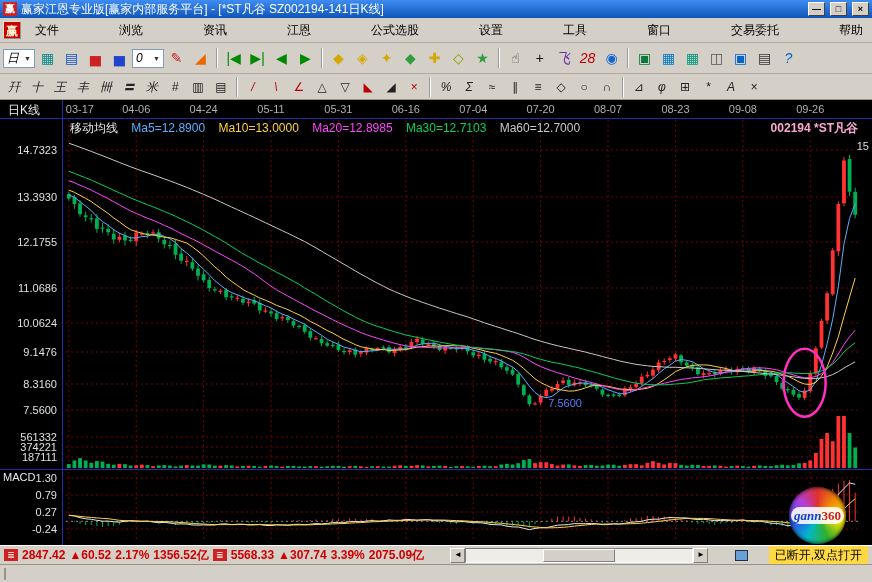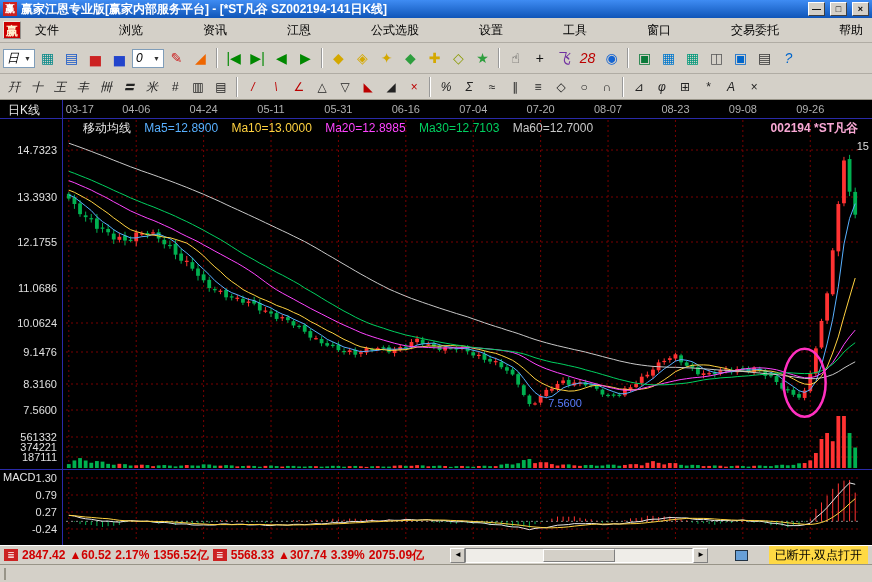--- a/index.html
+++ b/index.html
@@ -7,21 +7,21 @@
   body{width:872px;height:582px;overflow:hidden;background:#d4d0c8;
        font-family:"Liberation Sans","DejaVu Sans",sans-serif;}
   .window{position:relative;width:872px;height:582px;background:#d4d0c8;}
   .chrome{height:100px;overflow:hidden;}
 
   
   .titlebar{height:18px;background:linear-gradient(to bottom,#3f8cf3,#0f55b8);
             display:flex;align-items:center;padding:0 3px;gap:4px;}
   .app-icon{width:14px;height:14px;background:#cc2222;color:#fff;font-size:10px;
             line-height:14px;text-align:center;font-weight:bold;flex:0 0 auto;}
-  .title-text{color:#fff;font-size:12px;font-weight:bold;flex:1;white-space:nowrap;overflow:hidden;}
+  .title-text{color:#fff;font-size:12px;font-weight:normal;flex:1;white-space:nowrap;overflow:hidden;}
   .win-btn{width:17px;height:14px;background:#d4d0c8;border:1px solid;
            border-color:#ffffff #404040 #404040 #ffffff;font-size:9px;line-height:11px;
            text-align:center;padding:0;margin-left:1px;font-weight:bold;color:#000;cursor:pointer;}
 
   
   .menubar{height:25px;background:#d4d0c8;display:flex;align-items:center;
            border-bottom:1px solid #b0aca4;padding:0 3px;}
   .menu-logo{width:18px;height:18px;background:#cc0000;color:#ffeecc;font-weight:bold;
              font-size:12px;text-align:center;line-height:18px;margin-right:6px;
              border:1px outset #e8e4dc;flex:0 0 auto;}
@@ -41,21 +41,21 @@
   .dd-arrow{font-size:7px;color:#333;}
   .tb-btn.sep{width:2px;height:20px;border:none;border-left:1px solid #999;
               border-right:1px solid #fff;margin:0 3px;pointer-events:none;}
   .tb-glyph{pointer-events:none;}
 
   
   .chart-wrap{position:absolute;top:100px;left:0;width:872px;height:445px;background:#000;}
   .chart-wrap svg{display:block;}
   svg text{font-family:"Liberation Sans","DejaVu Sans",sans-serif;font-size:11px;}
   .kline-label{position:absolute;left:8px;top:2px;color:#e8e8e8;font-size:12px;}
-  .ma-legend{position:absolute;left:70px;top:20px;font-size:12px;white-space:nowrap;margin-left:13px;}
+  .ma-legend{position:absolute;left:70px;top:20px;font-size:12px;white-space:nowrap;}
   .ma-legend span{margin-right:10px;}
   .lg-title{color:#e8e8e8;}
   .stock-label{position:absolute;right:14px;top:20px;color:#f9a8d4;font-size:12px;font-weight:bold;}
   .macd-label{position:absolute;left:3px;top:371px;color:#e8e8e8;font-size:11px;}
   .macd-legend{position:absolute;left:66px;top:370px;font-size:12px;white-space:nowrap;}
   .macd-legend span{margin-right:14px;}
 
   
   .gann-logo{position:absolute;right:26px;top:387px;width:57px;height:57px;}
   .gl-ring{position:absolute;inset:0;border-radius:50%;
@@ -1001,20 +1001,25 @@
     <div class="ma-legend">
       <span class="lg-title">移动均线</span>
       <span style="color: rgb(88, 176, 255);">Ma5=12.8900</span>
       <span style="color: rgb(255, 210, 64);">Ma10=13.0000</span>
       <span style="color: rgb(255, 68, 255);">Ma20=12.8985</span>
       <span style="color: rgb(0, 208, 96);">Ma30=12.7103</span>
       <span style="color: rgb(200, 200, 200);">Ma60=12.7000</span>
     </div>
     <div class="stock-label">002194 *ST凡谷</div>
     <span class="macd-label">MACD</span>
+    <div class="gann-logo">
+      <div class="gl-ring"></div>
+      <div class="gl-band"></div>
+      <span class="gl-text"><b>gann</b><i>360</i></span>
+    </div>
   </div>
 
   <div class="status1">
     <span class="idx-icon">≣</span>
     <span class="up-text">2847.42</span>
     <span class="up-text">▲60.52</span>
     <span class="up-text">2.17%</span>
     <span class="up-text">1356.52亿</span>
     <span class="idx-icon">≣</span>
     <span class="up-text">5568.33</span>

